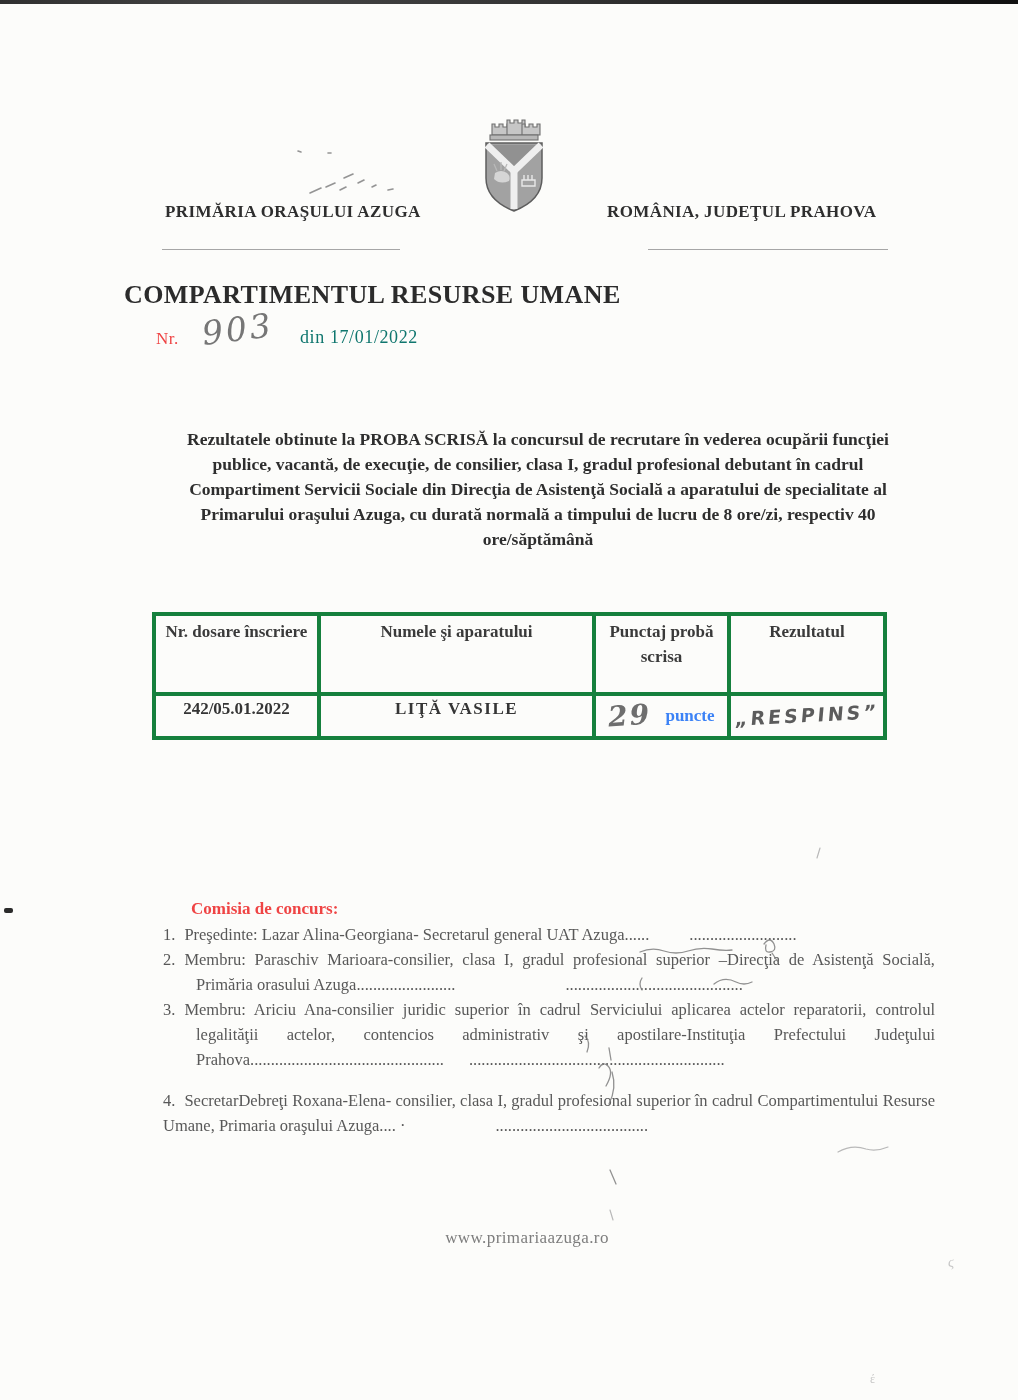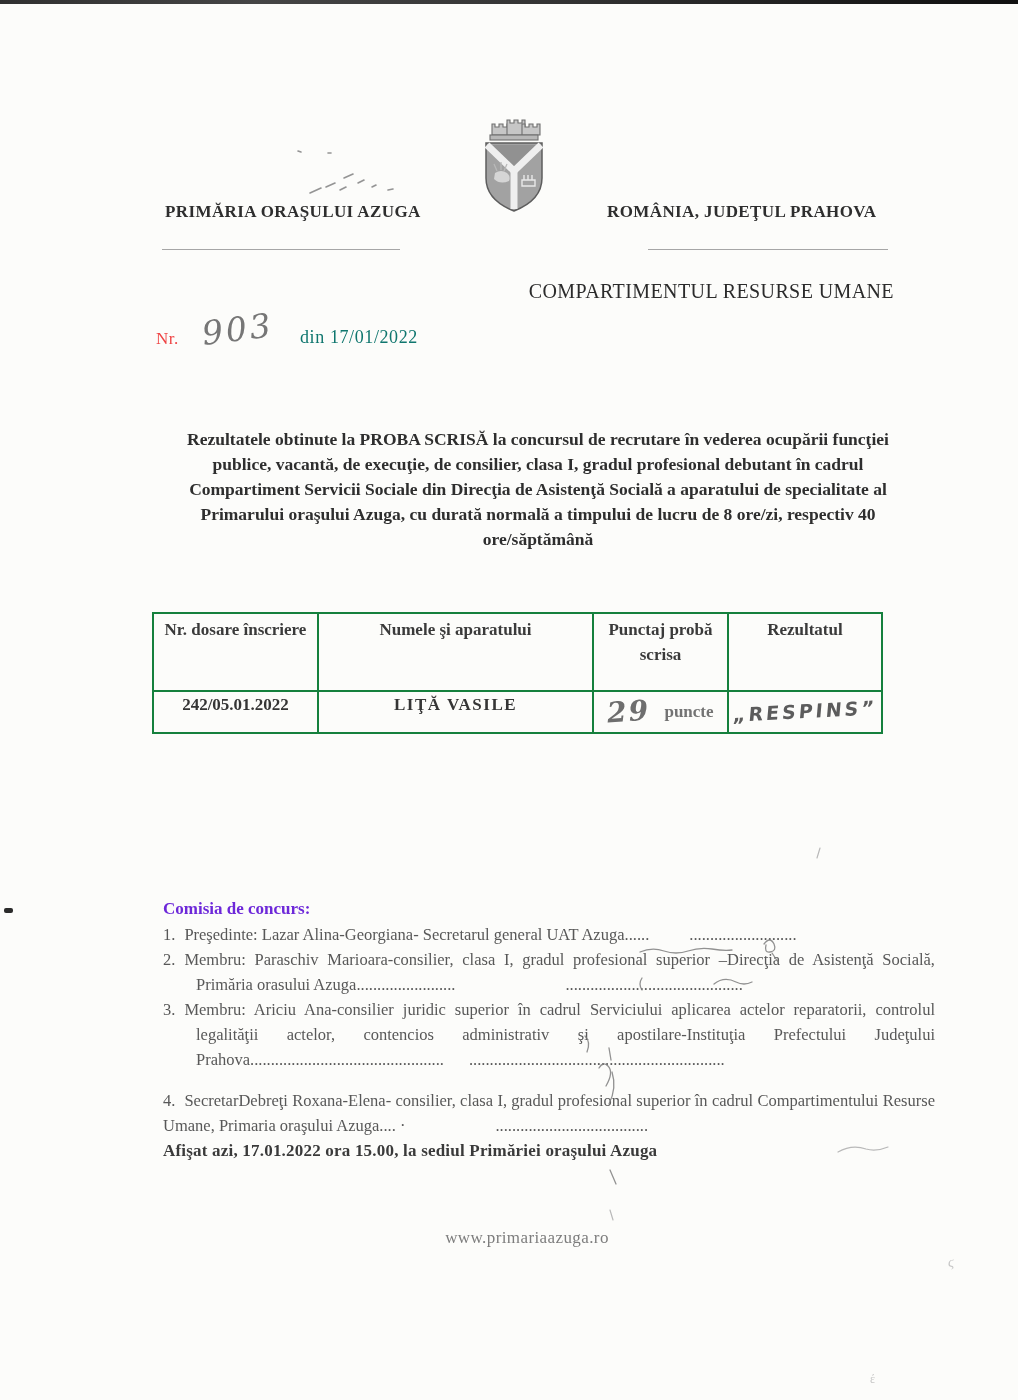--- a/index.html
+++ b/index.html
@@ -9,49 +9,49 @@
         background:linear-gradient(90deg,#303030 0%,#454545 25%,#333 55%,#1a1a1a 85%,#101010 100%);}
   .abs{position:absolute;}
 
   .hdr-txt{font-size:17px;font-weight:bold;color:#2e2e2e;letter-spacing:.4px;white-space:nowrap;}
   .hdr-left{left:165px;top:202px;}
   .hdr-right{left:607px;top:202px;}
   .rule{height:0;border-top:1px solid #a6a6a6;}
   .rule-l{left:162px;top:249px;width:238px;}
   .rule-r{left:648px;top:249px;width:240px;}
 
-  .doc-title{left:124px;top:280px;width:770px;text-align:right;font-size:20px;font-weight:normal;
+  .doc-title{left:124px;top:280px;width:770px;text-align:left;font-size:26px;font-weight:bold;
         color:#2b2b2b;letter-spacing:.4px;}
 
   .nr-label{left:156px;top:329px;font-size:17px;color:#ef4444;letter-spacing:.5px;}
   .hand{font-family:"DejaVu Serif",serif;color:#767676;}
   .hand-nr{left:202px;top:314px;font-size:33px;font-style:italic;letter-spacing:3px;
         transform:rotate(-7deg);transform-origin:left center;}
   .din-date{left:300px;top:327px;font-size:18px;color:#0f766e;letter-spacing:.6px;}
 
   .subject{left:160px;top:427px;width:756px;text-align:center;font-weight:bold;font-size:17.5px;
         line-height:25px;color:#2e2e2e;}
 
   table.results{position:absolute;left:152px;top:612px;border-collapse:collapse;table-layout:fixed;}
-  table.results td{border:2px solid #15803d;vertical-align:top;text-align:center;padding:3px 4px;}
+  table.results td{border:4px solid #15803d;vertical-align:top;text-align:center;padding:3px 4px;}
   td.hcell{font-weight:bold;font-size:17px;line-height:25px;color:#3a3a3a;height:70px;}
   td.rcell{font-weight:bold;font-size:17px;color:#353535;height:34px;padding-top:8px;}
   td.score-cell{text-align:left;padding-left:5px;padding-top:2px;}
   .hand-29{display:inline-block;font-size:28px;font-style:italic;color:#6e6e6e;
         transform:rotate(-4deg);vertical-align:-4px;letter-spacing:2px;}
-  .score-unit{font-weight:bold;font-size:17px;color:#737373;margin-left:14px;}
+  .score-unit{font-weight:bold;font-size:17px;color:#3b82f6;margin-left:14px;}
   td.result-cell{text-align:left;padding-left:3px;}
   .hand-result{display:inline-block;font-family:"DejaVu Sans",sans-serif;font-size:19px;color:#5c5c5c;
         letter-spacing:3px;transform:rotate(-3deg) skewX(-8deg);margin-top:5px;}
 
   .contest{left:133px;top:784px;width:800px;font-size:16.5px;line-height:27px;color:#8a8a8a;
         text-align:justify;text-indent:85px;word-spacing:4px;letter-spacing:.2px;}
 
   .commission{left:163px;top:896px;width:772px;font-size:16.5px;line-height:25px;color:#585858;}
-  .com-head{font-weight:bold;font-size:17px;color:#6d28d9;margin-bottom:1px;}
+  .com-head{font-weight:bold;font-size:17px;color:#ef4444;margin-bottom:1px;margin-left:28px;}
   .com-item{padding-left:33px;text-indent:-33px;text-align:justify;margin:0;}
   .com-item .num{margin-right:9px;}
   .com-item.no-hang{padding-left:0;text-indent:0;margin-top:16px;}
   .tail{white-space:nowrap;}
   .t1{margin-left:40px;}
   .t2{margin-left:110px;}
   .t3{margin-left:25px;}
   .t4{margin-left:90px;}
 
   .posted{left:163px;top:1141px;font-weight:bold;font-size:17px;color:#3a3a3a;letter-spacing:.2px;}
@@ -143,21 +143,20 @@
 
 
   <div class="abs commission">
     <div class="com-head">Comisia de concurs:</div>
     <div class="com-item"><span class="num">1.</span><span>Preşedinte: Lazar Alina-Georgiana- Secretarul general UAT Azuga......</span><span class="tail t1">..........................</span></div>
     <div class="com-item"><span class="num">2.</span><span>Membru: Paraschiv Marioara-consilier, clasa I, gradul profesional superior –Direcţia de Asistenţă Socială, Primăria orasului Azuga........................</span><span class="tail t2">...........................................</span></div>
     <div class="com-item"><span class="num">3.</span><span>Membru: Ariciu Ana-consilier juridic superior în cadrul Serviciului aplicarea actelor reparatorii, controlul legalităţii actelor, contencios administrativ şi apostilare-Instituţia Prefectului Judeţului Prahova...............................................</span><span class="tail t3">..............................................................</span></div>
     <div class="com-item no-hang"><span class="num">4.</span><span>SecretarDebreţi Roxana-Elena- consilier, clasa I, gradul profesional superior în cadrul Compartimentului Resurse Umane, Primaria oraşului Azuga.... ·</span><span class="tail t4">.....................................</span></div>
   </div>
 
-  <div class="abs posted">Afişat azi, 17.01.2022 ora 15.00, la sediul Primăriei oraşului Azuga</div>
   <div class="abs website">www.primariaazuga.ro</div>
 
   <svg class="abs overlay">
     <g stroke="#7f7f7f" stroke-width="1.3" fill="none" stroke-linecap="round" opacity="0.85">
       <path d="M640 952 q12 -5 24 -1 t24 0 t24 -2 t20 1"></path>
       <path d="M764 944 q6 -8 10 0 q3 7 -4 8 q-6 1 -4 -7"></path>
       <path d="M772 953 l6 9"></path>
       <path d="M642 978 q-4 6 0 12"></path>
       <path d="M714 984 q10 -8 22 -2 q8 4 16 0"></path>
       <path d="M587 1052 q4 -10 -2 -16"></path>

